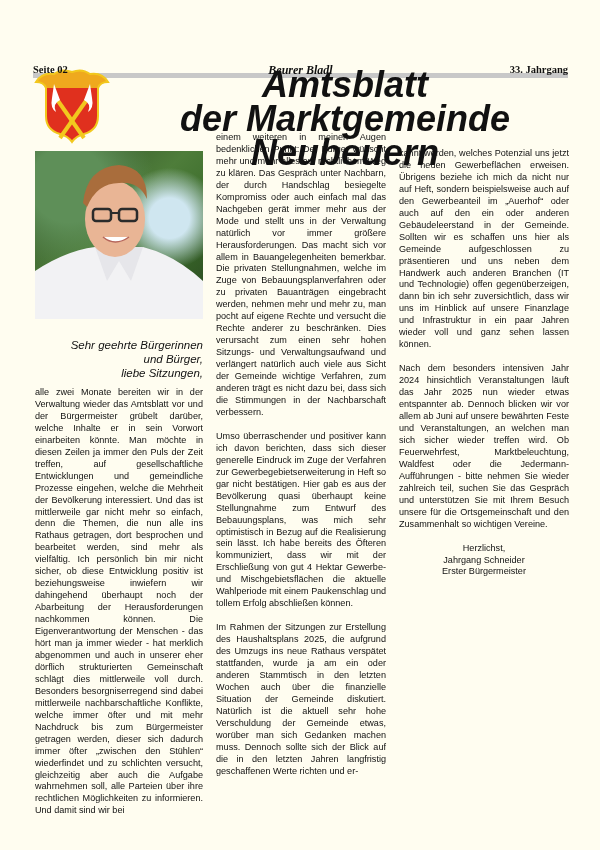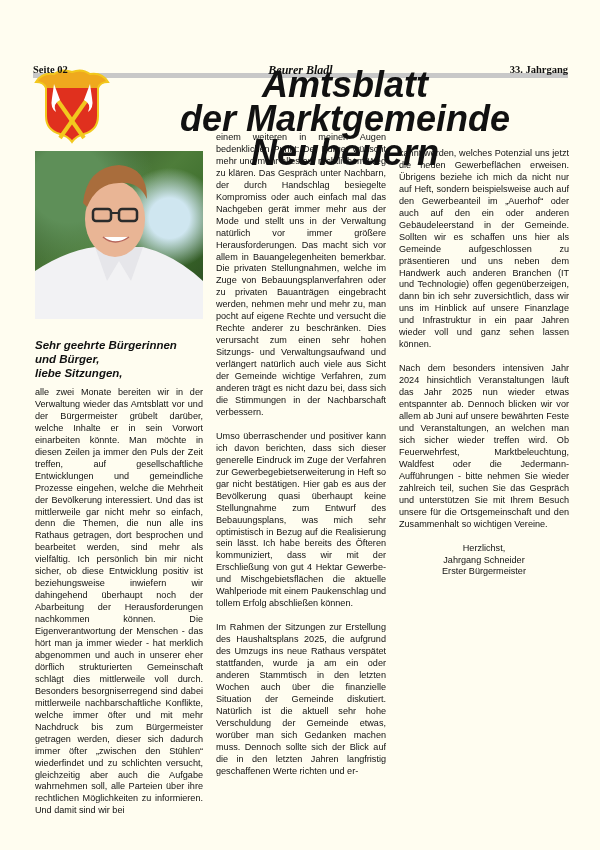--- a/index.html
+++ b/index.html
@@ -38,22 +38,22 @@
                 linear-gradient(135deg, #2e4c26 0%, #4e7d3a 45%, #3a6a2a 70%, #28441f 100%);
   }
 
   .col { position: absolute; font-size: 9.1px; line-height: 11.95px; text-align: justify; }
   .col p { margin: 0 0 12px 0; }
   .col1 { left: 35px; top: 387px; width: 168px; }
   .col2 { left: 216px; top: 132px; width: 170px; }
   .col3 { left: 399px; top: 148px; width: 170px; }
 
   .greeting {
-    position: absolute; left: 35px; top: 338px; width: 168px; text-align: left;
-    font-style: italic; font-weight: bold; font-size: 11.5px; line-height: 14px;
+    position: absolute; left: 35px; top: 338px; width: 168px; text-align: right;
+    font-style: italic; font-weight: normal; font-size: 11.5px; line-height: 14px;
   }
   .signature { text-align: center; line-height: 11.95px; font-size: 9.1px; }
   .signature div { display: block; }
 </style>
 </head>
 <body>
 
 <div class="header">
   <div class="header-rule"></div>
   <span class="h-left">Seite 02</span>

